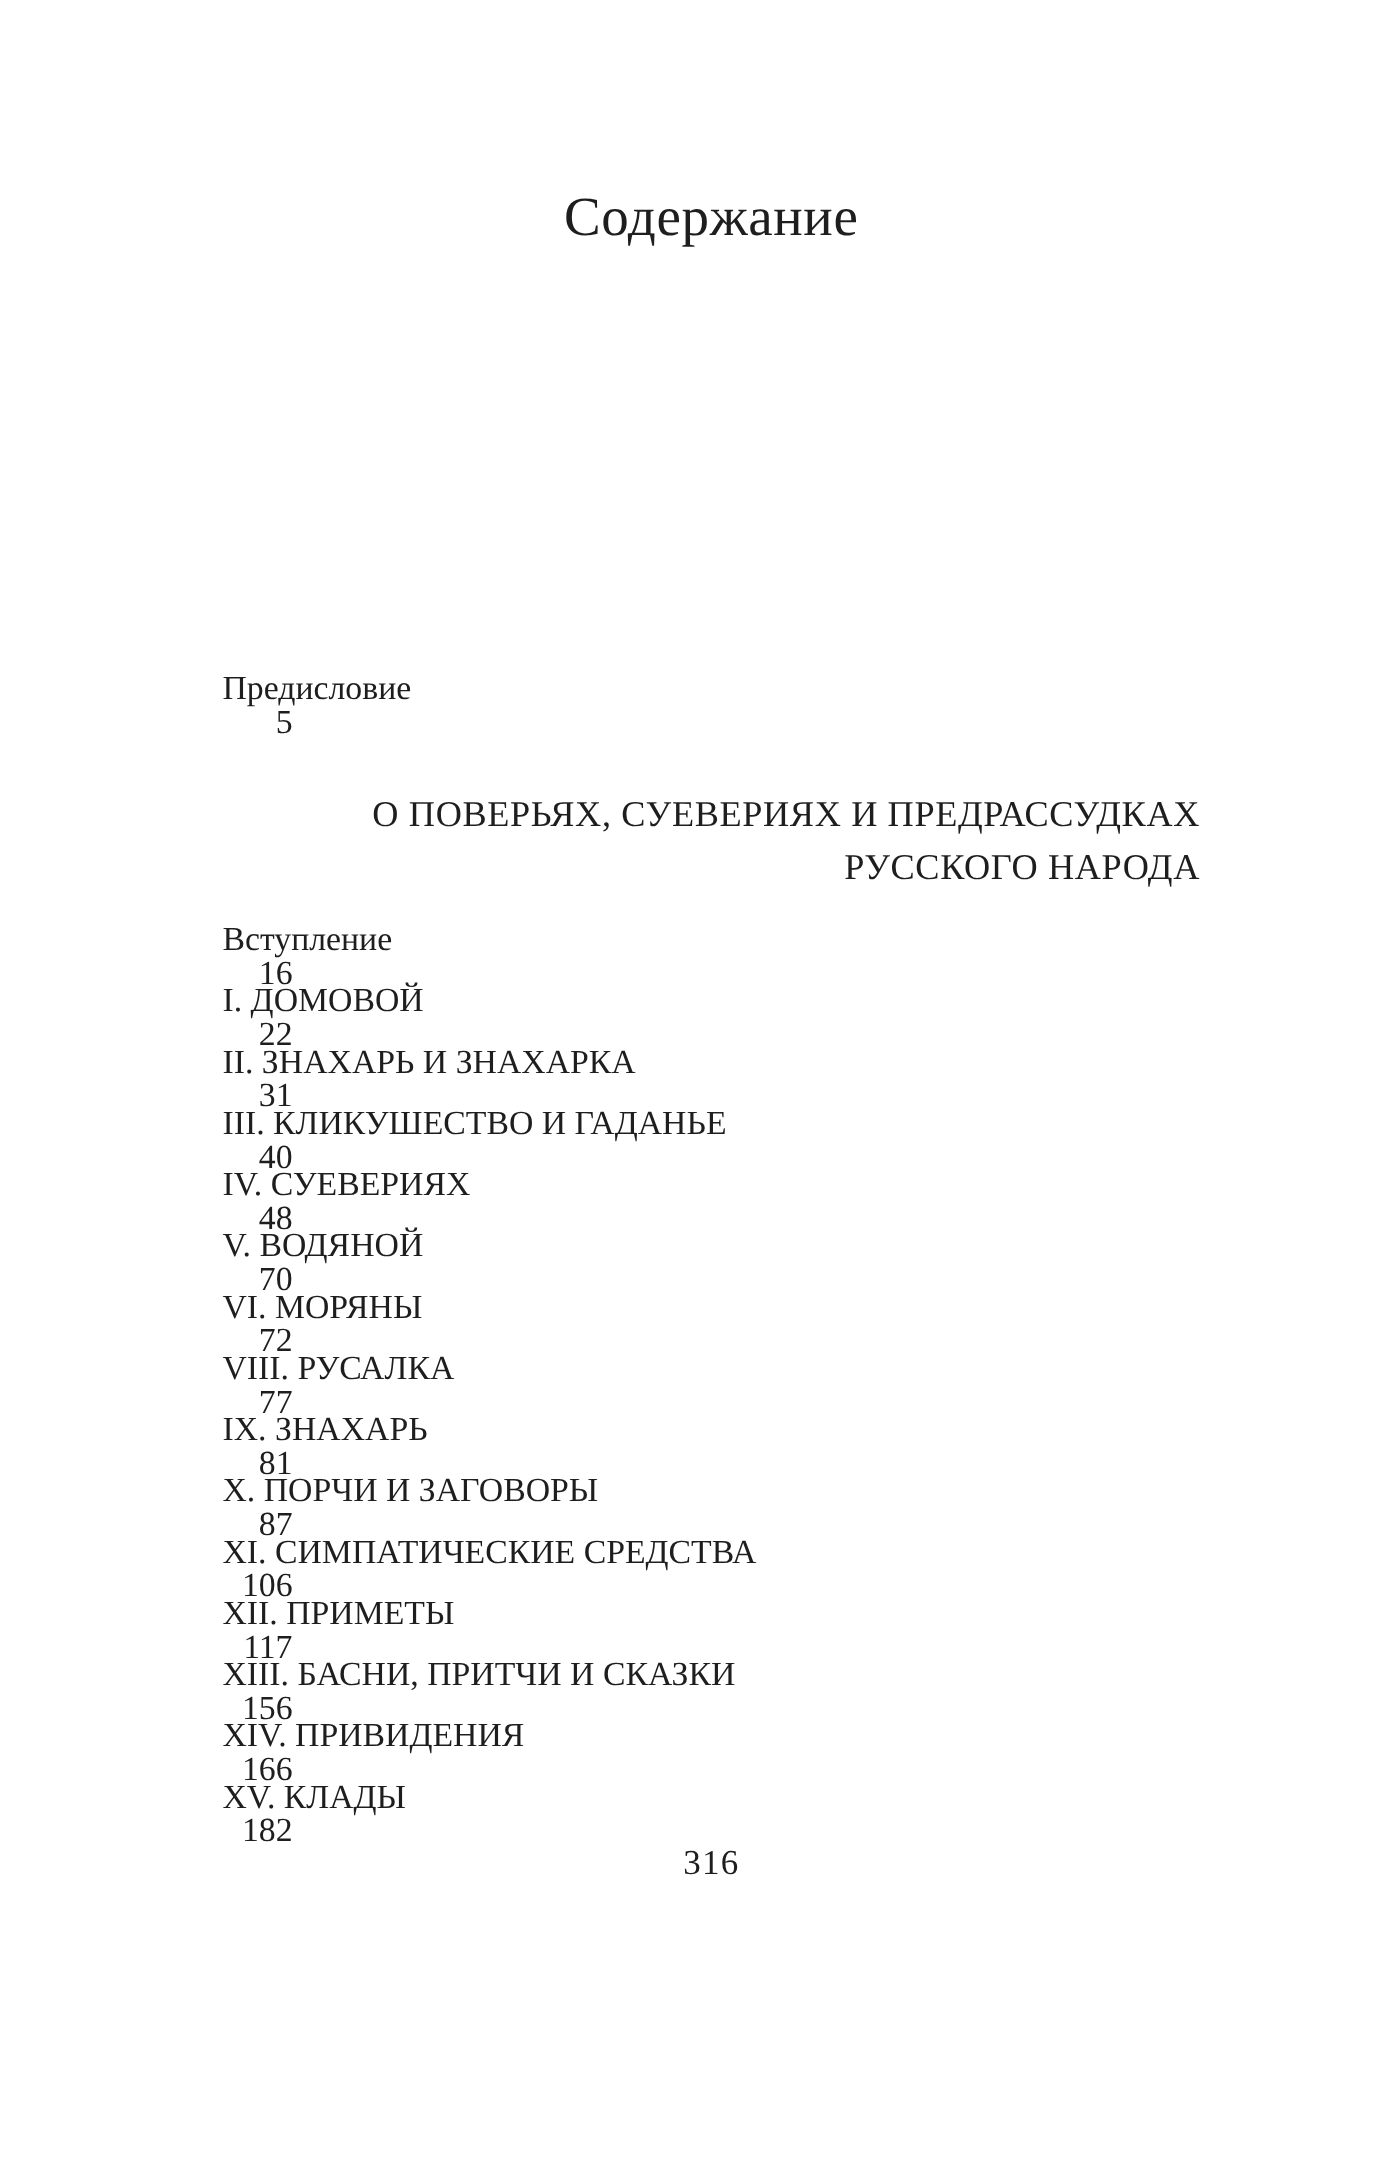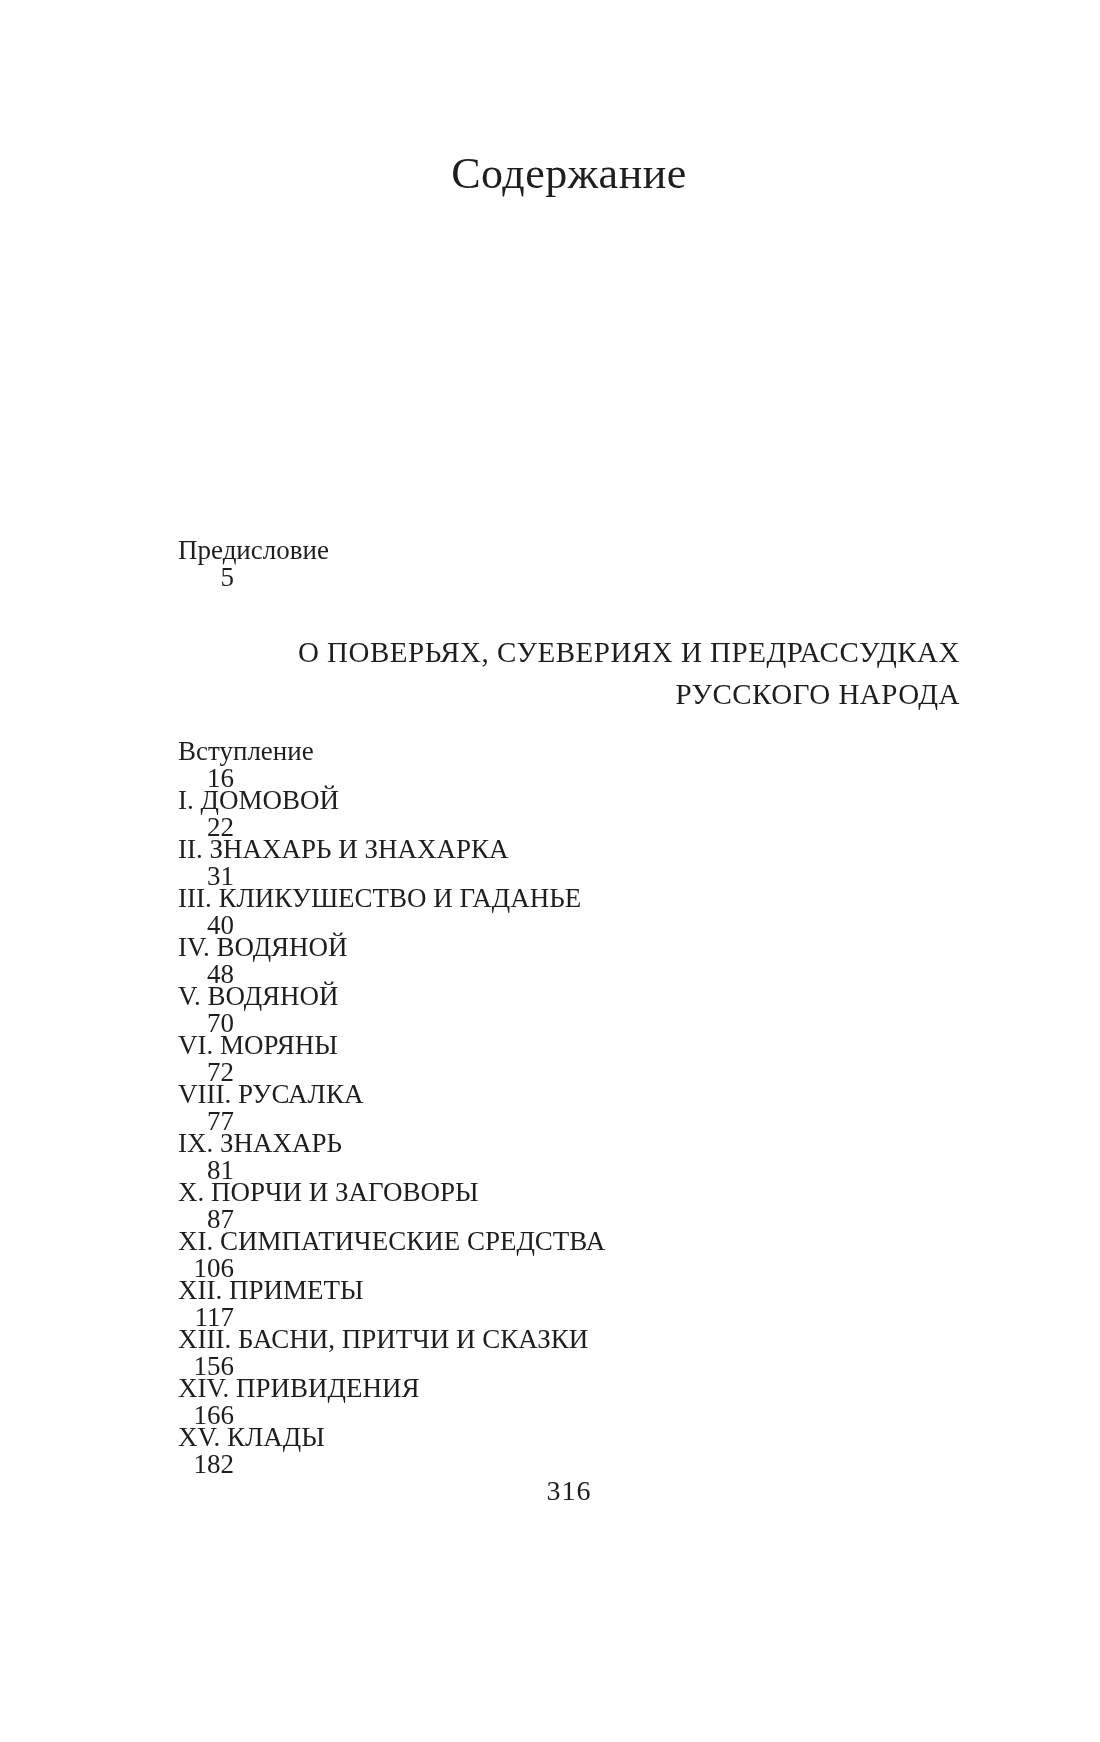--- a/index.html
+++ b/index.html
@@ -115,21 +115,21 @@
           <span class="toc-label">II. ЗНАХАРЬ И ЗНАХАРКА</span>
           <span class="leader"></span>
           <span class="toc-page">31</span>
         </div>
         <div class="toc-row">
           <span class="toc-label">III. КЛИКУШЕСТВО И ГАДАНЬЕ</span>
           <span class="leader"></span>
           <span class="toc-page">40</span>
         </div>
         <div class="toc-row">
-          <span class="toc-label">IV. ВОДЯНОЙ</span>
+          <span class="toc-label">IV. СУЕВЕРИЯХ</span>
           <span class="leader"></span>
           <span class="toc-page">48</span>
         </div>
         <div class="toc-row">
           <span class="toc-label">V. ВОДЯНОЙ</span>
           <span class="leader"></span>
           <span class="toc-page">70</span>
         </div>
         <div class="toc-row">
           <span class="toc-label">VI. МОРЯНЫ</span>

